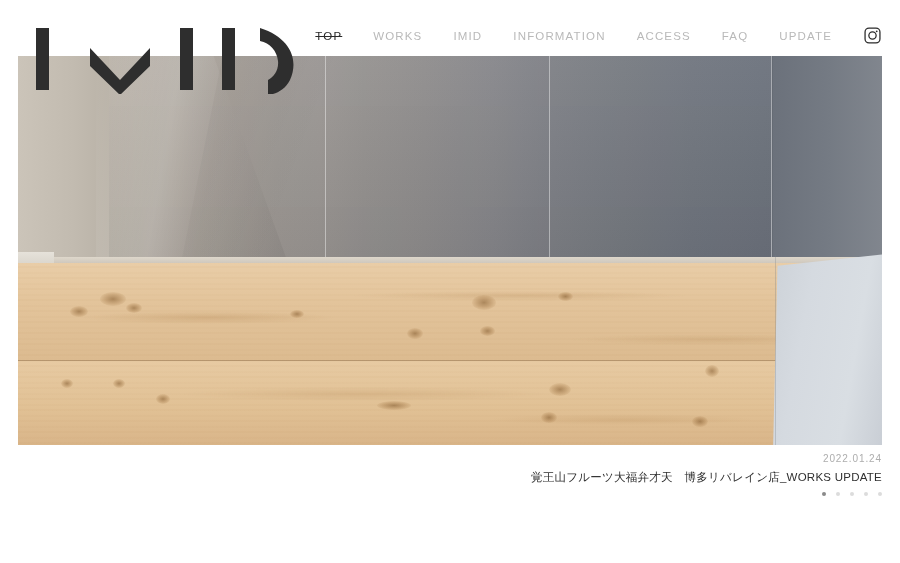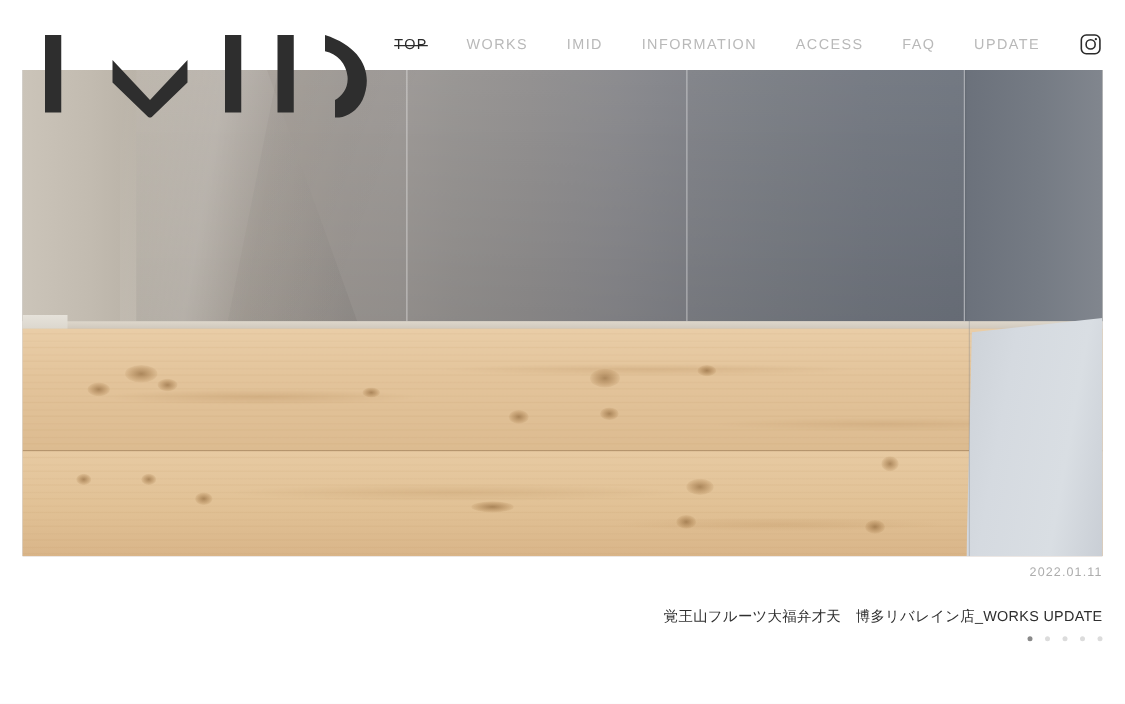--- a/index.html
+++ b/index.html
@@ -287,21 +287,21 @@
   }
 
   .caption-date {
     font-size: 10px;
     letter-spacing: 0.9px;
     color: #adadad;
     line-height: 14px;
   }
 
   .caption-title {
-    margin-top: 20px;
+    margin-top: 3px;
     font-size: 11.5px;
     letter-spacing: 0.25px;
     color: #2f2f2f;
     line-height: 16px;
     white-space: nowrap;
     cursor: pointer;
   }
 
   .dots {
     margin-top: 7px;
@@ -407,21 +407,21 @@
         <svg width="19" height="19" viewBox="0 0 24 24" fill="none" stroke="#2b2b2b" stroke-width="1.6">
           <rect x="2.6" y="2.6" width="18.8" height="18.8" rx="5" ry="5"></rect>
           <circle cx="12" cy="12" r="4.6"></circle>
           <circle cx="17.3" cy="6.7" r="1.15" fill="#2b2b2b" stroke="none"></circle>
         </svg>
       </a>
     </nav>
   </header>
 
   <div class="caption">
-    <div class="caption-date">2022.01.11</div>
+    <div class="caption-date">2022.01.24</div>
     <div class="caption-title">覚王山フルーツ大福弁才天　博多リバレイン店_WORKS UPDATE</div>
     <div class="dots">
       <span class="dot is-active"></span>
       <span class="dot"></span>
       <span class="dot"></span>
       <span class="dot"></span>
       <span class="dot"></span>
     </div>
   </div>
 

